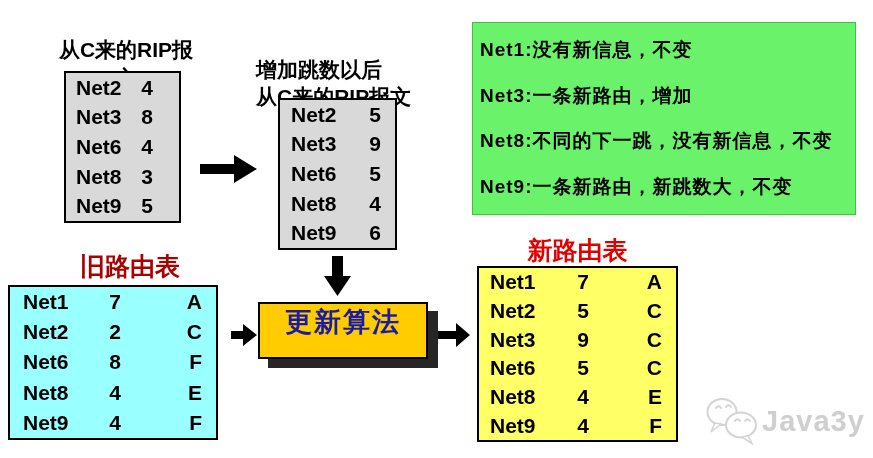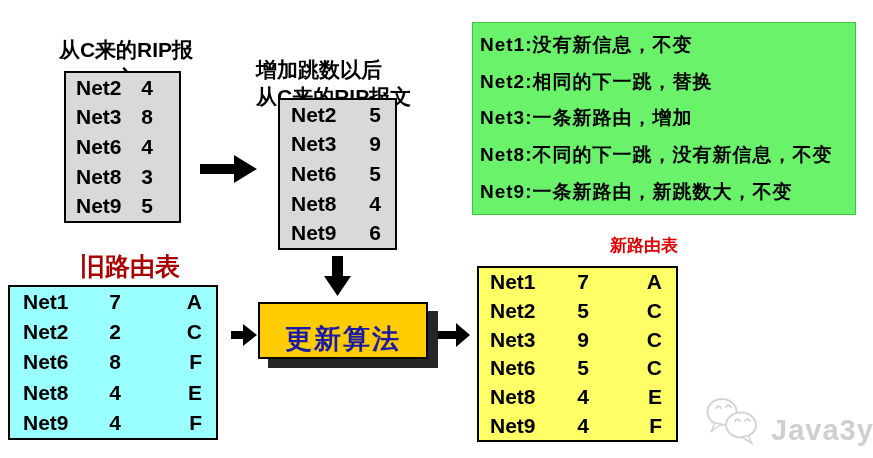--- a/index.html
+++ b/index.html
@@ -7,21 +7,21 @@
     position:relative;width:873px;height:458px;background:#ffffff;
     font-family:"Liberation Sans","DejaVu Sans",sans-serif;font-weight:bold;
     overflow:hidden;color:#000;
   }
   .abs{position:absolute;box-sizing:border-box;}
 
   
   .rip-title{left:50px;top:36px;width:152px;text-align:center;font-size:21px;}
   .rip-title2{left:256px;top:56px;font-size:21px;line-height:27px;white-space:nowrap;}
   .old-title{left:25px;top:250px;width:210px;text-align:center;font-size:25px;color:#AA0000;}
-  .new-title{left:477px;top:234px;width:201px;text-align:right;font-size:17px;color:#E00000;}
+  .new-title{left:477px;top:234px;width:201px;text-align:center;font-size:25px;color:#E00000;}
 
   
   .gtable{background:#D9D9D9;border:2px solid #000;display:flex;flex-direction:column;
           justify-content:space-around;}
   .gtable1{left:64px;top:71px;width:117px;height:152px;}
   .gtable2{left:278px;top:98px;width:119px;height:152px;}
   .grow{display:flex;justify-content:space-between;align-items:center;font-size:21px;}
   .gtable1 .grow{padding:0 26px 0 10px;}
   .gtable2 .grow{padding:0 14px 0 11px;}
 
@@ -39,27 +39,27 @@
   .old-table .row3{grid-template-columns:80px 50px auto;}
   .new-table .row3{grid-template-columns:80px 48px auto;}
   .old-table .c1{padding-left:13px;}
   .new-table .c1{padding-left:11px;}
   .row3 .c2{text-align:center;}
   .row3 .c3{text-align:right;padding-right:14px;}
 
   
   .update-button{left:258px;top:302px;width:170px;height:57px;background:#FFCC00;
                  border:2px solid #000;box-shadow:10px 9px 0 0 #262626;
-                 display:flex;align-items:flex-end;justify-content:center;
+                 display:flex;align-items:flex-start;justify-content:center;
                  font-size:27px;color:#1A1AA8;letter-spacing:2px;}
 
   .arrow{fill:#000;}
 
   
-  .watermark{left:702px;top:395px;display:flex;align-items:flex-end;gap:9px;}
+  .watermark{left:702px;top:395px;display:flex;align-items:center;}
   .wm-text{font-size:29px;color:#cfcfcf;letter-spacing:1px;}
 </style>
 </head>
 <body>
 
 <div class="canvas">
 
   <div class="abs rip-title">从C来的RIP报文</div>
 
   <div class="abs gtable gtable1">
@@ -116,21 +116,20 @@
       <span>6</span>
     </div>
   </div>
 
   <svg class="abs" style="left:324px;top:256px;" width="27" height="40" viewBox="0 0 27 40">
     <polygon class="arrow" points="8,0 19,0 19,20 27,20 13.5,40 0,20 8,20"></polygon>
   </svg>
 
   <div class="abs note-box">
     <div class="note-line">Net1:没有新信息，不变</div>
-    <div class="note-line">Net2:相同的下一跳，替换</div>
     <div class="note-line">Net3:一条新路由，增加</div>
     <div class="note-line">Net8:不同的下一跳，没有新信息，不变</div>
     <div class="note-line">Net9:一条新路由，新跳数大，不变</div>
   </div>
 
   <div class="abs old-title">旧路由表</div>
   <div class="abs rtable old-table">
     <div class="row3">
       <span class="c1">Net1</span>
       <span class="c2">7</span>

